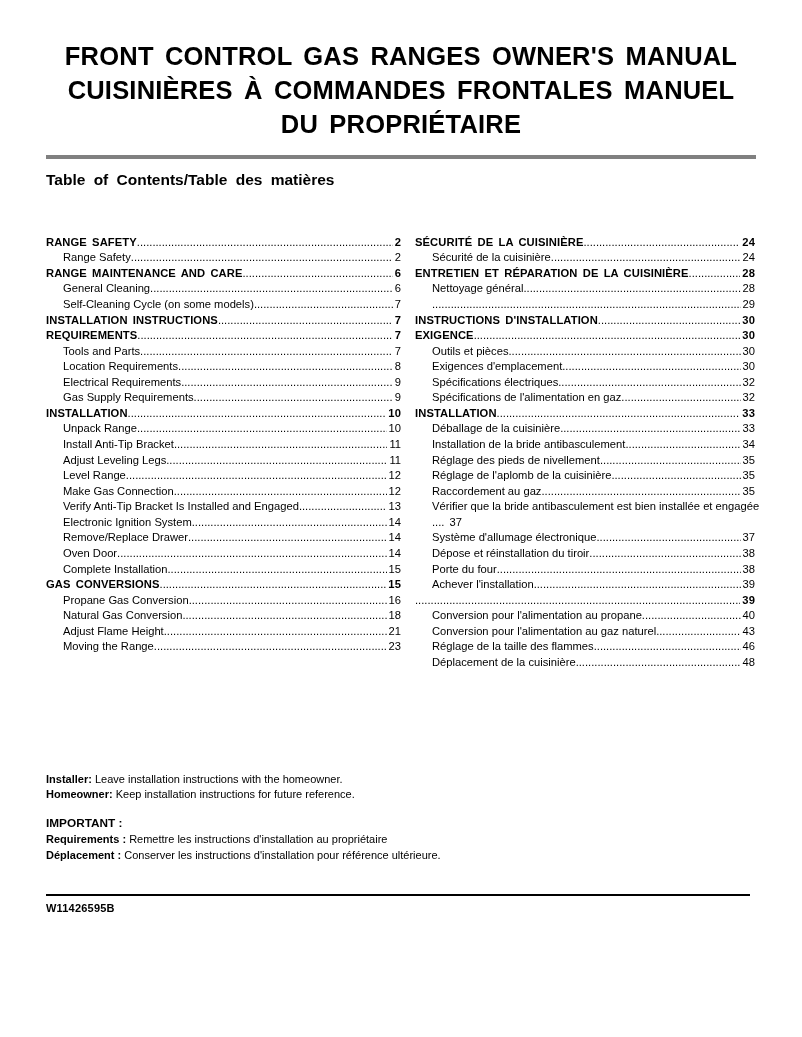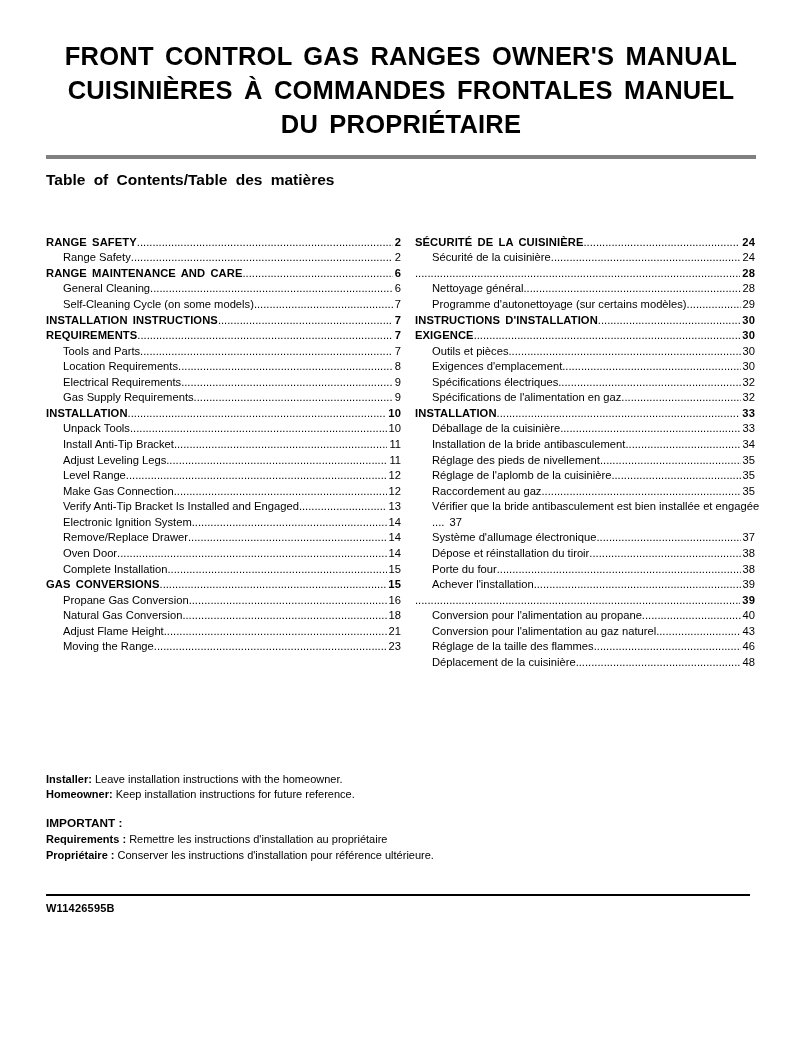--- a/index.html
+++ b/index.html
@@ -202,21 +202,21 @@
           <span class="txt">Gas Supply Requirements</span>
           <span class="dots">........................................................................................................................</span>
           <span class="pg">9</span>
         </div>
         <div class="entry lvl0">
           <span class="txt">INSTALLATION</span>
           <span class="dots">........................................................................................................................</span>
           <span class="pg">10</span>
         </div>
         <div class="entry lvl1">
-          <span class="txt">Unpack Tools</span>
+          <span class="txt">Unpack Range</span>
           <span class="dots">........................................................................................................................</span>
           <span class="pg">10</span>
         </div>
         <div class="entry lvl1">
           <span class="txt">Install Anti-Tip Bracket</span>
           <span class="dots">........................................................................................................................</span>
           <span class="pg">11</span>
         </div>
         <div class="entry lvl1">
           <span class="txt">Adjust Leveling Legs</span>
@@ -289,30 +289,30 @@
           <span class="txt">SÉCURITÉ DE LA CUISINIÈRE</span>
           <span class="dots">........................................................................................................................</span>
           <span class="pg">24</span>
         </div>
         <div class="entry lvl1">
           <span class="txt">Sécurité de la cuisinière</span>
           <span class="dots">........................................................................................................................</span>
           <span class="pg">24</span>
         </div>
         <div class="entry lvl0">
+          <span class="txt">ENTRETIEN ET RÉPARATION DE LA CUISINIÈRE</span>
           <span class="dots">........................................................................................................................</span>
           <span class="pg">28</span>
         </div>
         <div class="entry lvl1">
           <span class="txt">Nettoyage général</span>
           <span class="dots">........................................................................................................................</span>
           <span class="pg">28</span>
         </div>
         <div class="entry lvl1">
-          <span class="txt">Programme d'autonettoyage (sur certains modèles)</span>
           <span class="dots">........................................................................................................................</span>
           <span class="pg">29</span>
         </div>
         <div class="entry lvl0">
           <span class="txt">INSTRUCTIONS D'INSTALLATION</span>
           <span class="dots">........................................................................................................................</span>
           <span class="pg">30</span>
         </div>
         <div class="entry lvl0">
           <span class="txt">EXIGENCE</span>
@@ -423,20 +423,20 @@
     </div>
     <div class="imp-line">
       <b>Homeowner:</b><span> Keep installation instructions for future reference.</span>
     </div>
     <div class="gap"></div>
     <div class="imp-title">IMPORTANT :</div>
     <div class="imp-line">
       <b>Requirements :</b><span> Remettre les instructions d'installation au propriétaire</span>
     </div>
     <div class="imp-line">
-      <b>Propriétaire :</b><span> Conserver les instructions d'installation pour référence ultérieure.</span>
+      <b>Déplacement :</b><span> Conserver les instructions d'installation pour référence ultérieure.</span>
     </div>
   </div>
 
   <div class="footer-rule"></div>
   <div class="doc-code">W11426595B</div>
 
 </div>
 
 </body></html>

